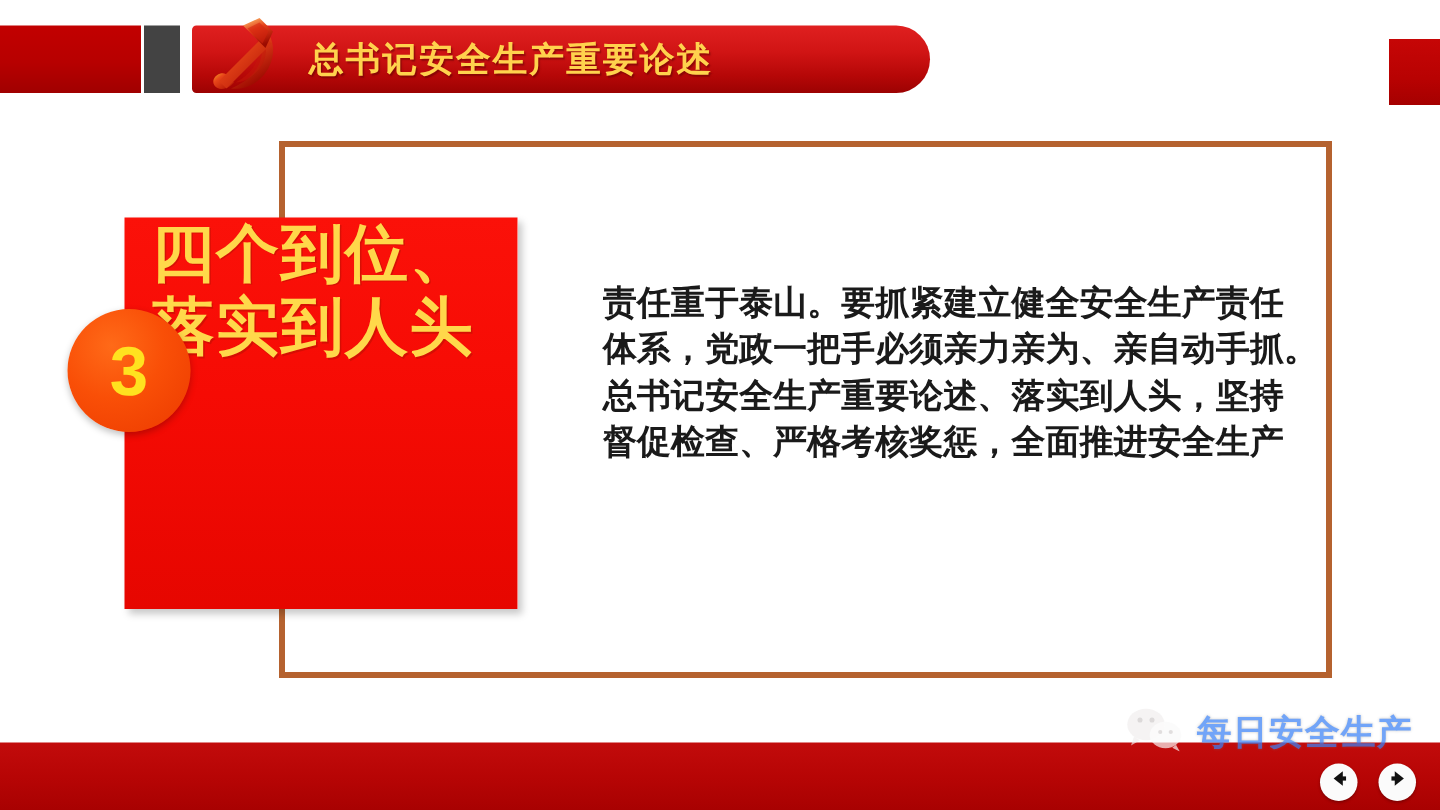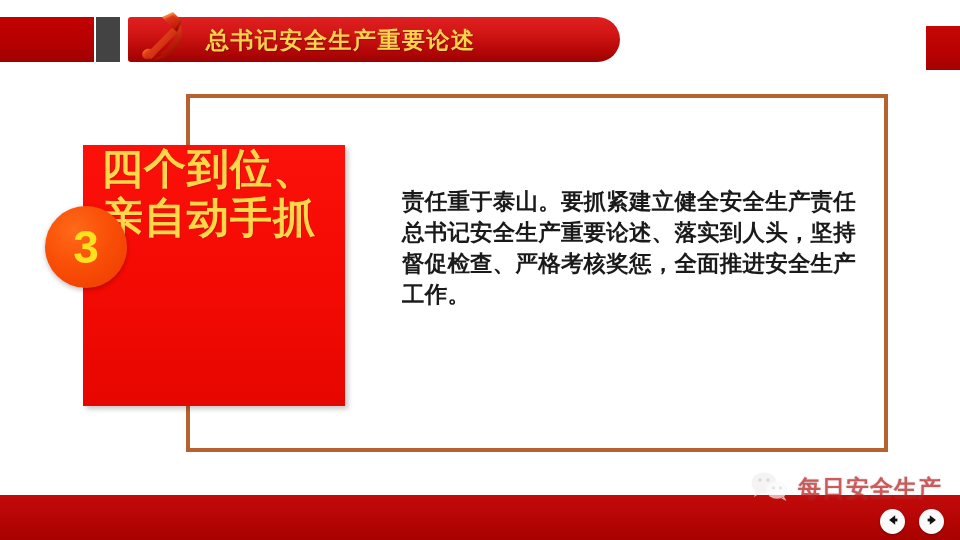--- a/index.html
+++ b/index.html
@@ -176,21 +176,21 @@
     display: flex;
     align-items: center;
     gap: 8px;
     opacity: .72;
     z-index: 5;
   }
 
   .watermark-text {
     font-size: 23px;
     font-weight: bold;
-    color: #b91c1c;
+    color: #3b82f6;
     letter-spacing: 1px;
     white-space: nowrap;
     text-shadow: 0 0 2px rgba(120,120,120,.6);
   }
 
   .nav-buttons {
     position: absolute;
     right: 16px; bottom: 6px;
     display: flex;
     gap: 14px;
@@ -250,33 +250,33 @@
     </div>
 
     <div class="hdr-topright-block"></div>
   </div>
 
   <div class="content-frame"></div>
 
   <div class="title-card">
     <div class="title-card-lines">
       <div class="title-line">四个到位、</div>
-      <div class="title-line">亲自动手抓</div>
+      <div class="title-line">落实到人头</div>
     </div>
   </div>
 
   <div class="num-badge">
     <span class="num-badge-text">3</span>
   </div>
 
   <div class="body-text">
     <div class="body-line">责任重于泰山。要抓紧建立健全安全生产责任</div>
+    <div class="body-line">体系，党政一把手必须亲力亲为、亲自动手抓。</div>
     <div class="body-line">总书记安全生产重要论述、落实到人头，坚持</div>
     <div class="body-line">督促检查、严格考核奖惩，全面推进安全生产</div>
-    <div class="body-line">工作。</div>
   </div>
 
   <div class="footer-band"></div>
 
   <div class="watermark">
     <span>
       <svg viewBox="0 0 40 30" width="40" height="30">
         <ellipse cx="14" cy="12" rx="12.5" ry="10.5" fill="#f0eeee" opacity=".92"></ellipse>
         <path d="M6 20 L4 26 L10 22.5 Z" fill="#f0eeee" opacity=".92"></path>
         <circle cx="10" cy="9" r="1.7" fill="#cfcbcb"></circle>

